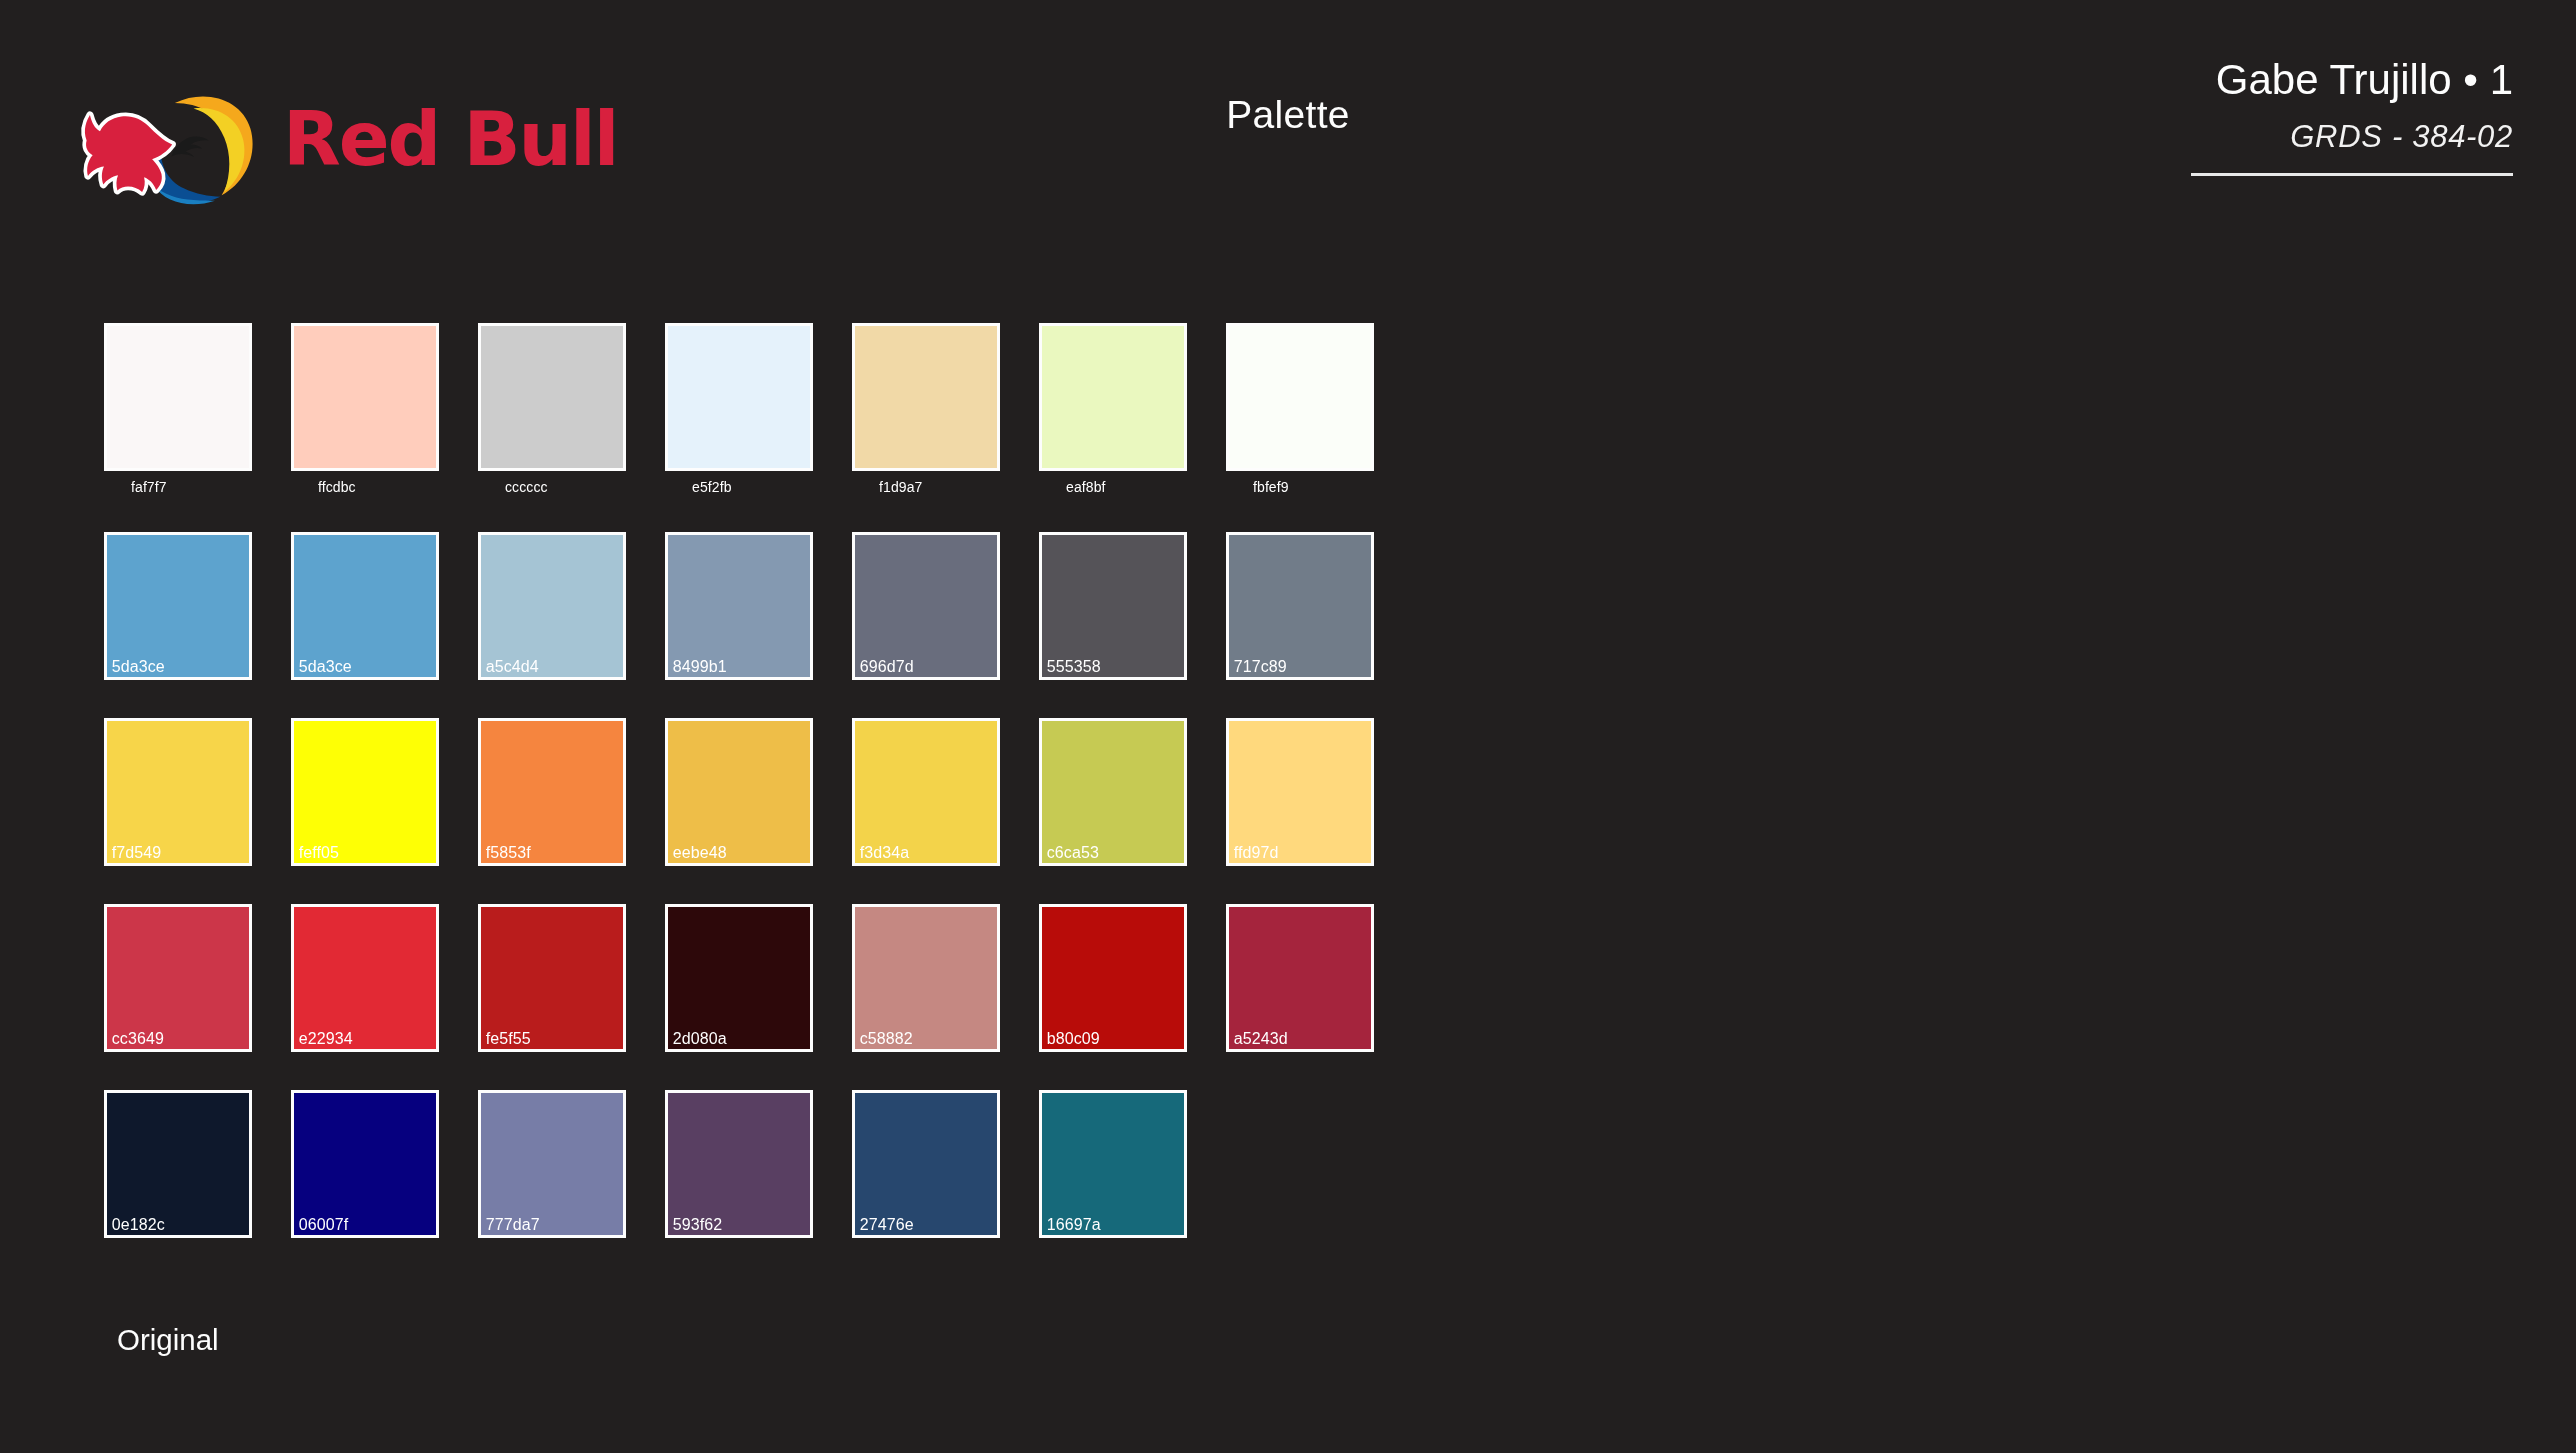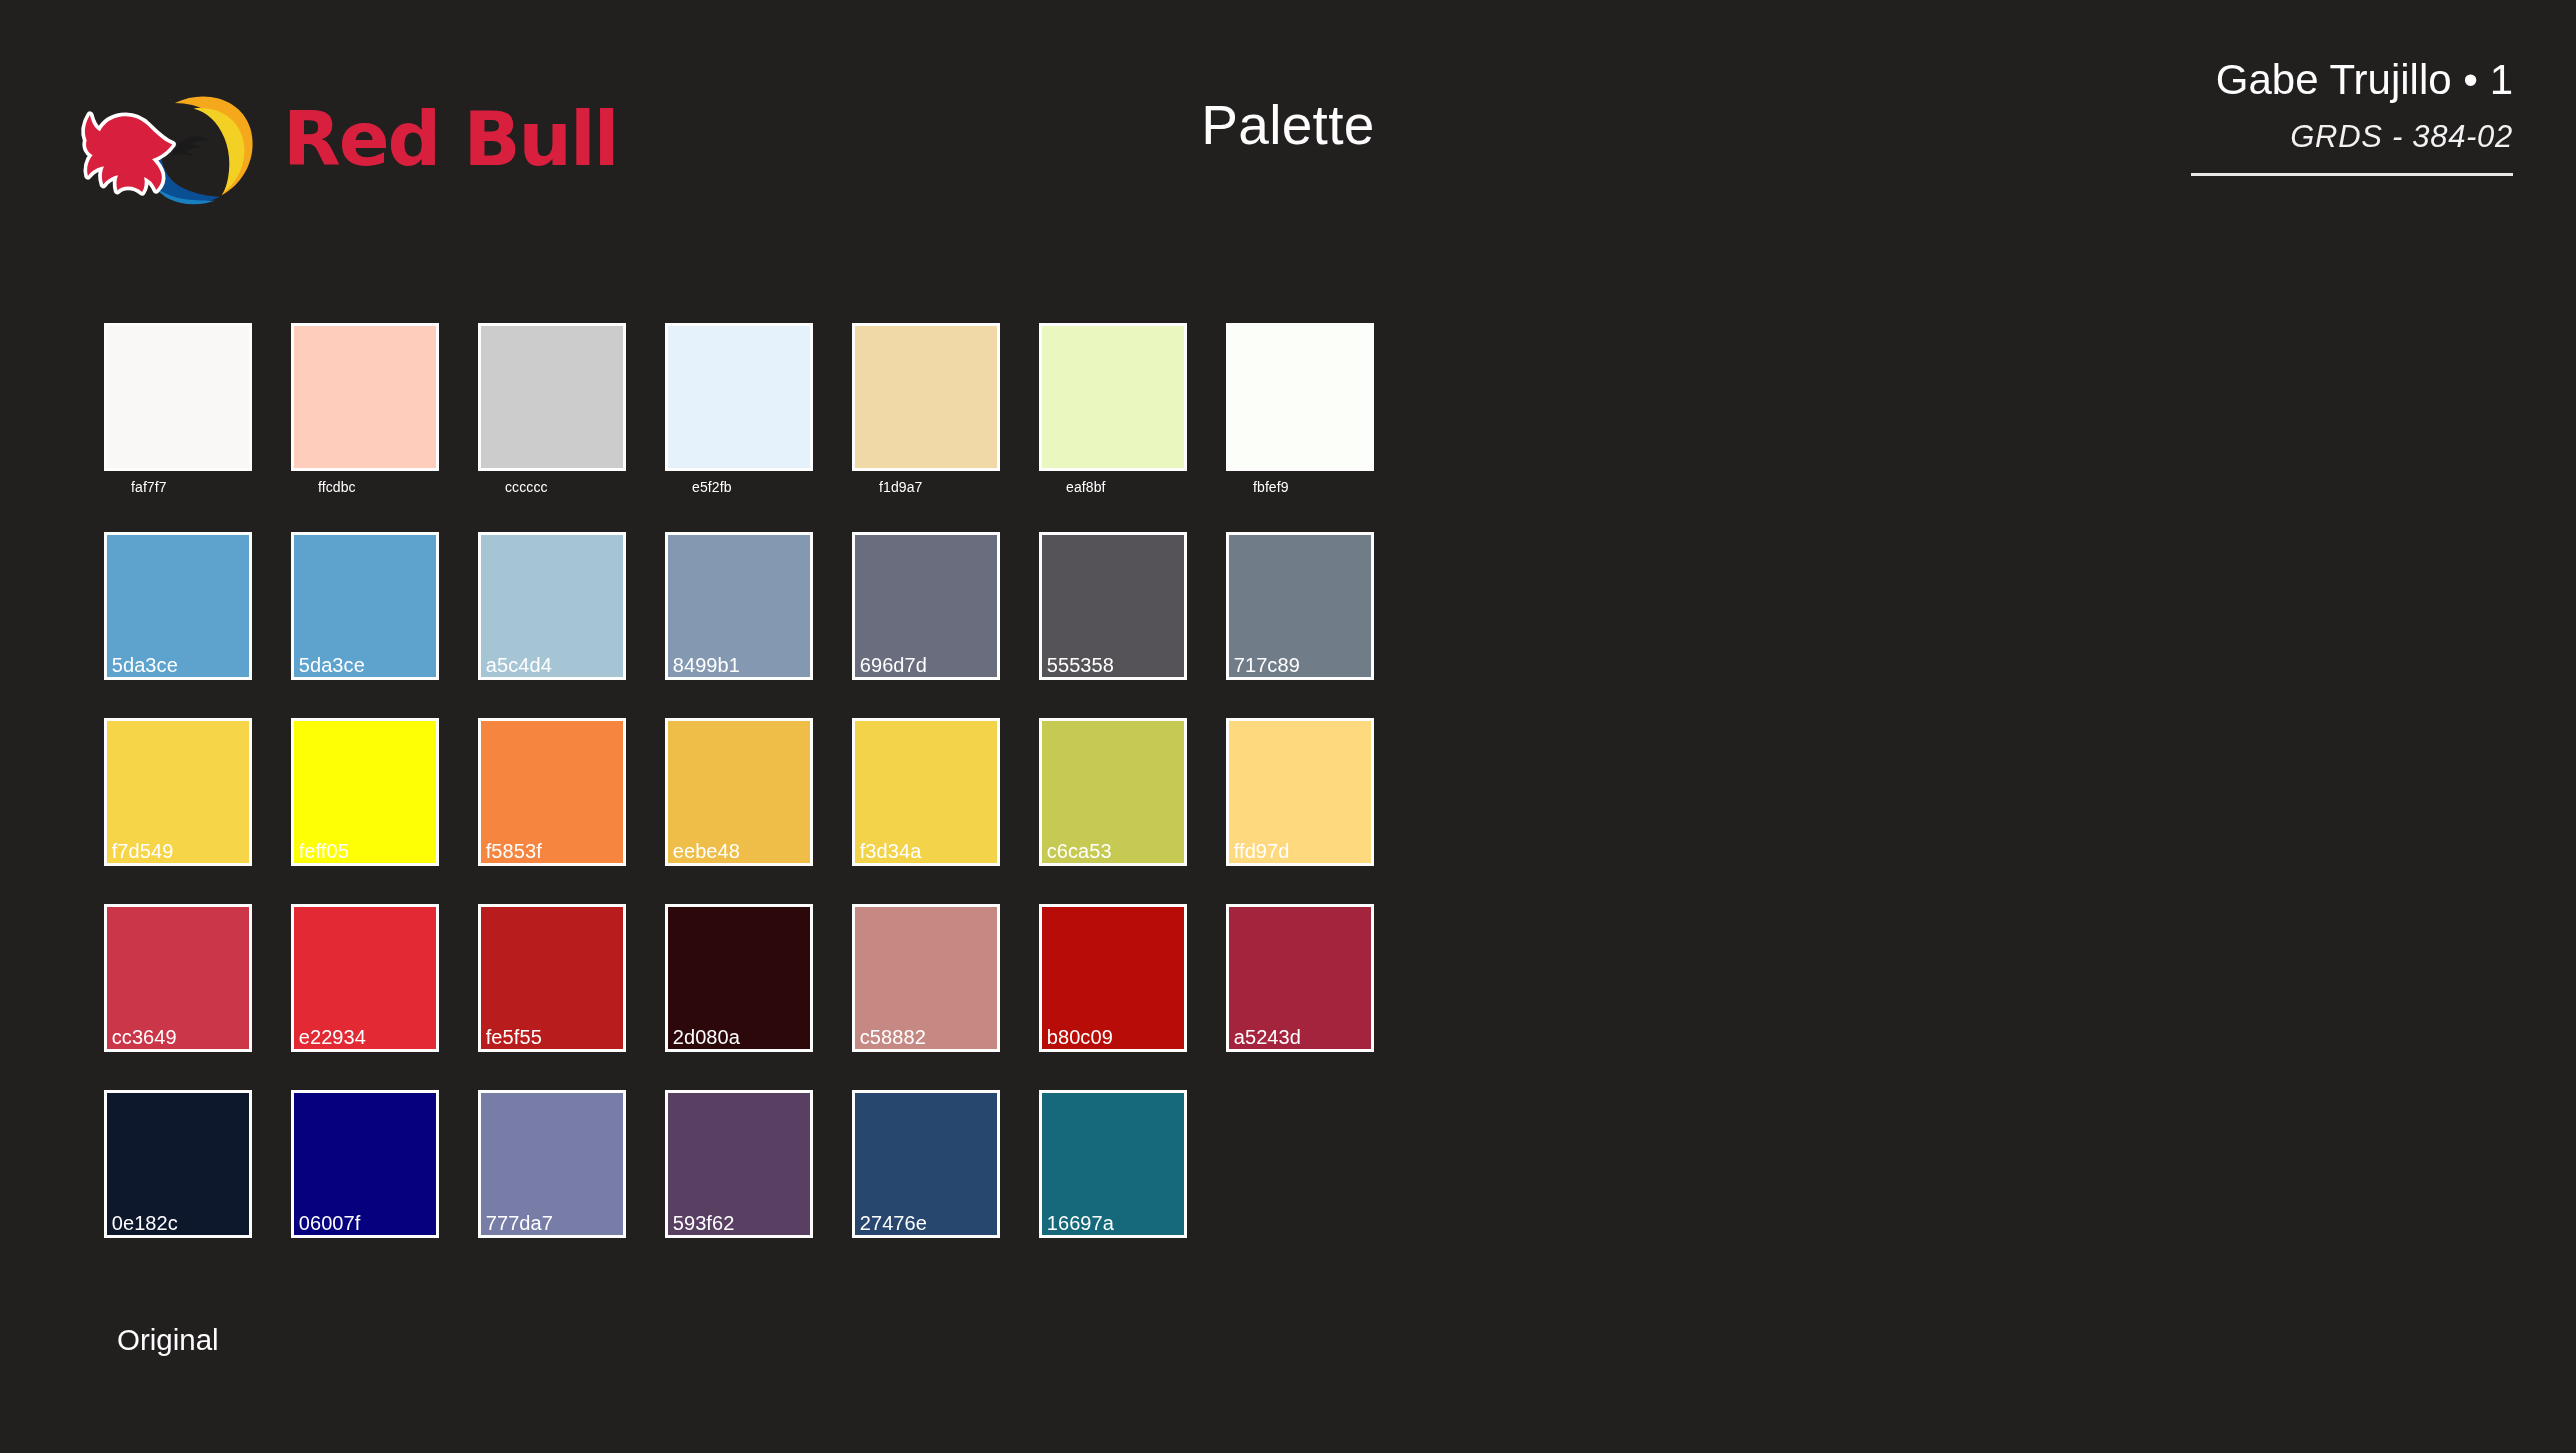--- a/index.html
+++ b/index.html
@@ -48,21 +48,21 @@
     color: #d8203e;
     white-space: nowrap;
   }
 
   .page-title {
     position: absolute;
     left: 0;
     top: 77px;
     width: 2576px;
     text-align: center;
-    font-size: 55px;
+    font-size: 39px;
     font-weight: 400;
     letter-spacing: 0.3px;
     color: #fdfdfd;
   }
 
   .credit-block {
     position: absolute;
     right: 63px;
     top: 42px;
     width: 738px;
@@ -115,21 +115,21 @@
     border: 3.4px solid #fdfdfd;
     box-sizing: content-box;
     position: relative;
     display: block;
   }
 
   .swatch .label-inside {
     position: absolute;
     left: 4.7px;
     bottom: 2.7px;
-    font-size: 20px;
+    font-size: 16px;
     color: #ffffff;
     letter-spacing: 0.1px;
     line-height: 1;
     white-space: nowrap;
   }
 
   .label-outside {
     margin-top: 9.4px;
     margin-left: 27px;
     font-size: 14px;

